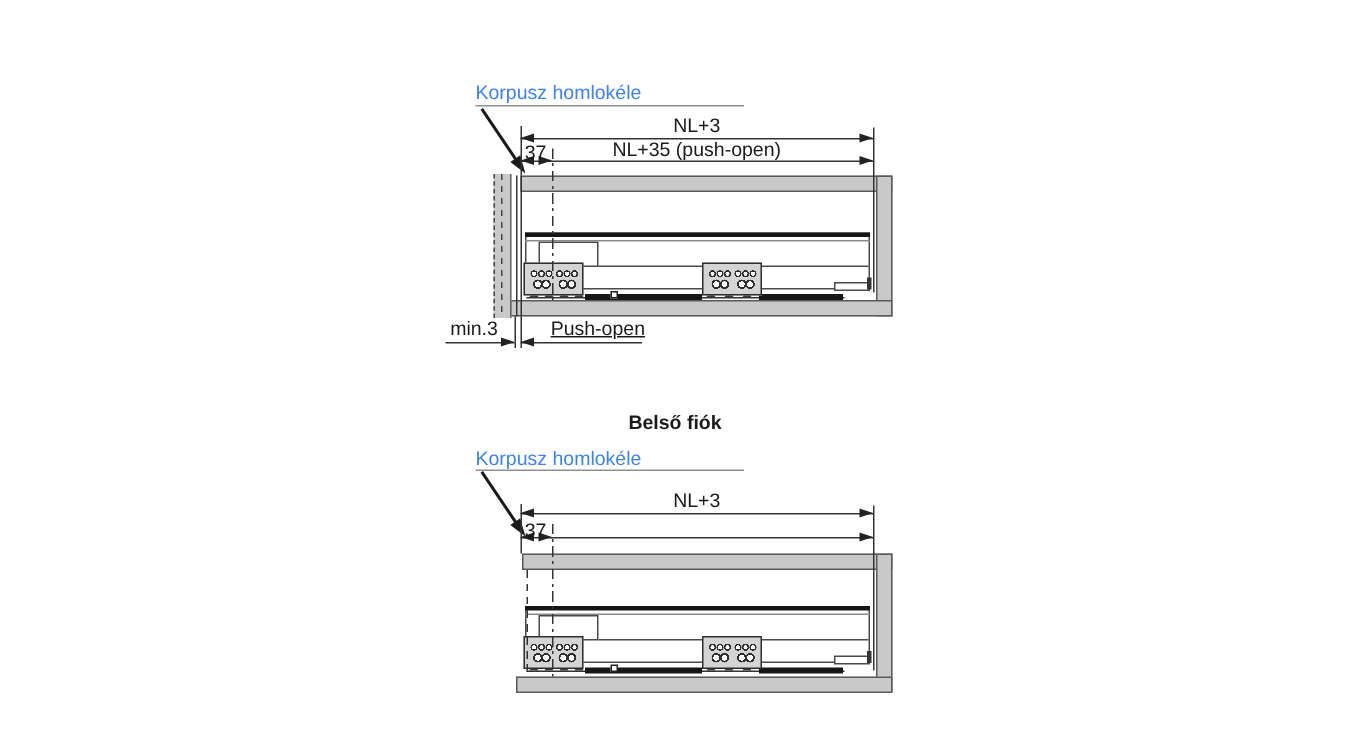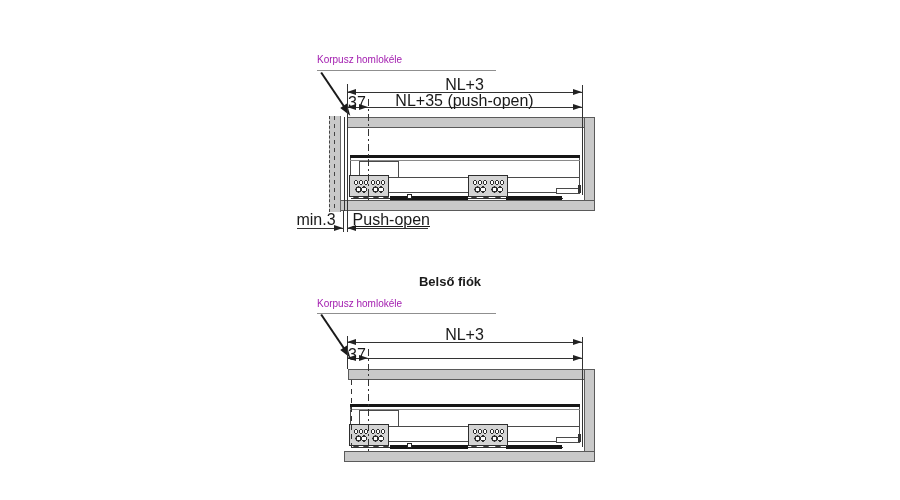--- a/index.html
+++ b/index.html
@@ -6,25 +6,25 @@
   .canvas{position:relative;width:900px;height:500px;background:#ffffff;overflow:hidden;
           font-family:"Liberation Sans",sans-serif;color:#1a1a1a;}
   .dg{position:absolute;left:0;width:900px;}
   .dg-top{top:0;height:246px;}
   .dg-bot{top:252px;height:254px;}
 
   
   .title{position:absolute;left:330px;top:31px;width:240px;text-align:center;
          font-weight:bold;font-size:13px;}
   .dg-bot .title{top:22px;}
-  .korpusz{position:absolute;left:317px;top:54px;font-size:10px;color:#a21caf;white-space:nowrap;}
+  .korpusz{position:absolute;left:317px;top:54px;font-size:13px;color:#3b82f6;white-space:nowrap;}
   .dg-bot .korpusz{top:46px;}
   .korpusz-line{position:absolute;left:317px;top:70px;width:179px;height:1px;background:#8f8f8f;}
   .dg-bot .korpusz-line{top:61px;}
-  .dimlabel{position:absolute;font-size:16px;white-space:nowrap;}
+  .dimlabel{position:absolute;font-size:13px;white-space:nowrap;}
   .dimA-label{left:347px;top:76px;width:235px;text-align:center;}
   .dg-bot .dimA-label{top:74px;}
   .dimB-label{left:347px;top:92px;width:235px;text-align:center;}
   .dim37-label{left:344px;top:94px;width:26px;text-align:center;}
   .min3-label{left:293px;top:211px;width:46px;text-align:center;}
   .push-label{left:352px;top:211px;width:78px;text-align:right;text-decoration:underline;}
 
   
   .hline{position:absolute;height:1px;background:#333;}
   .vline{position:absolute;width:1px;background:#333;}

